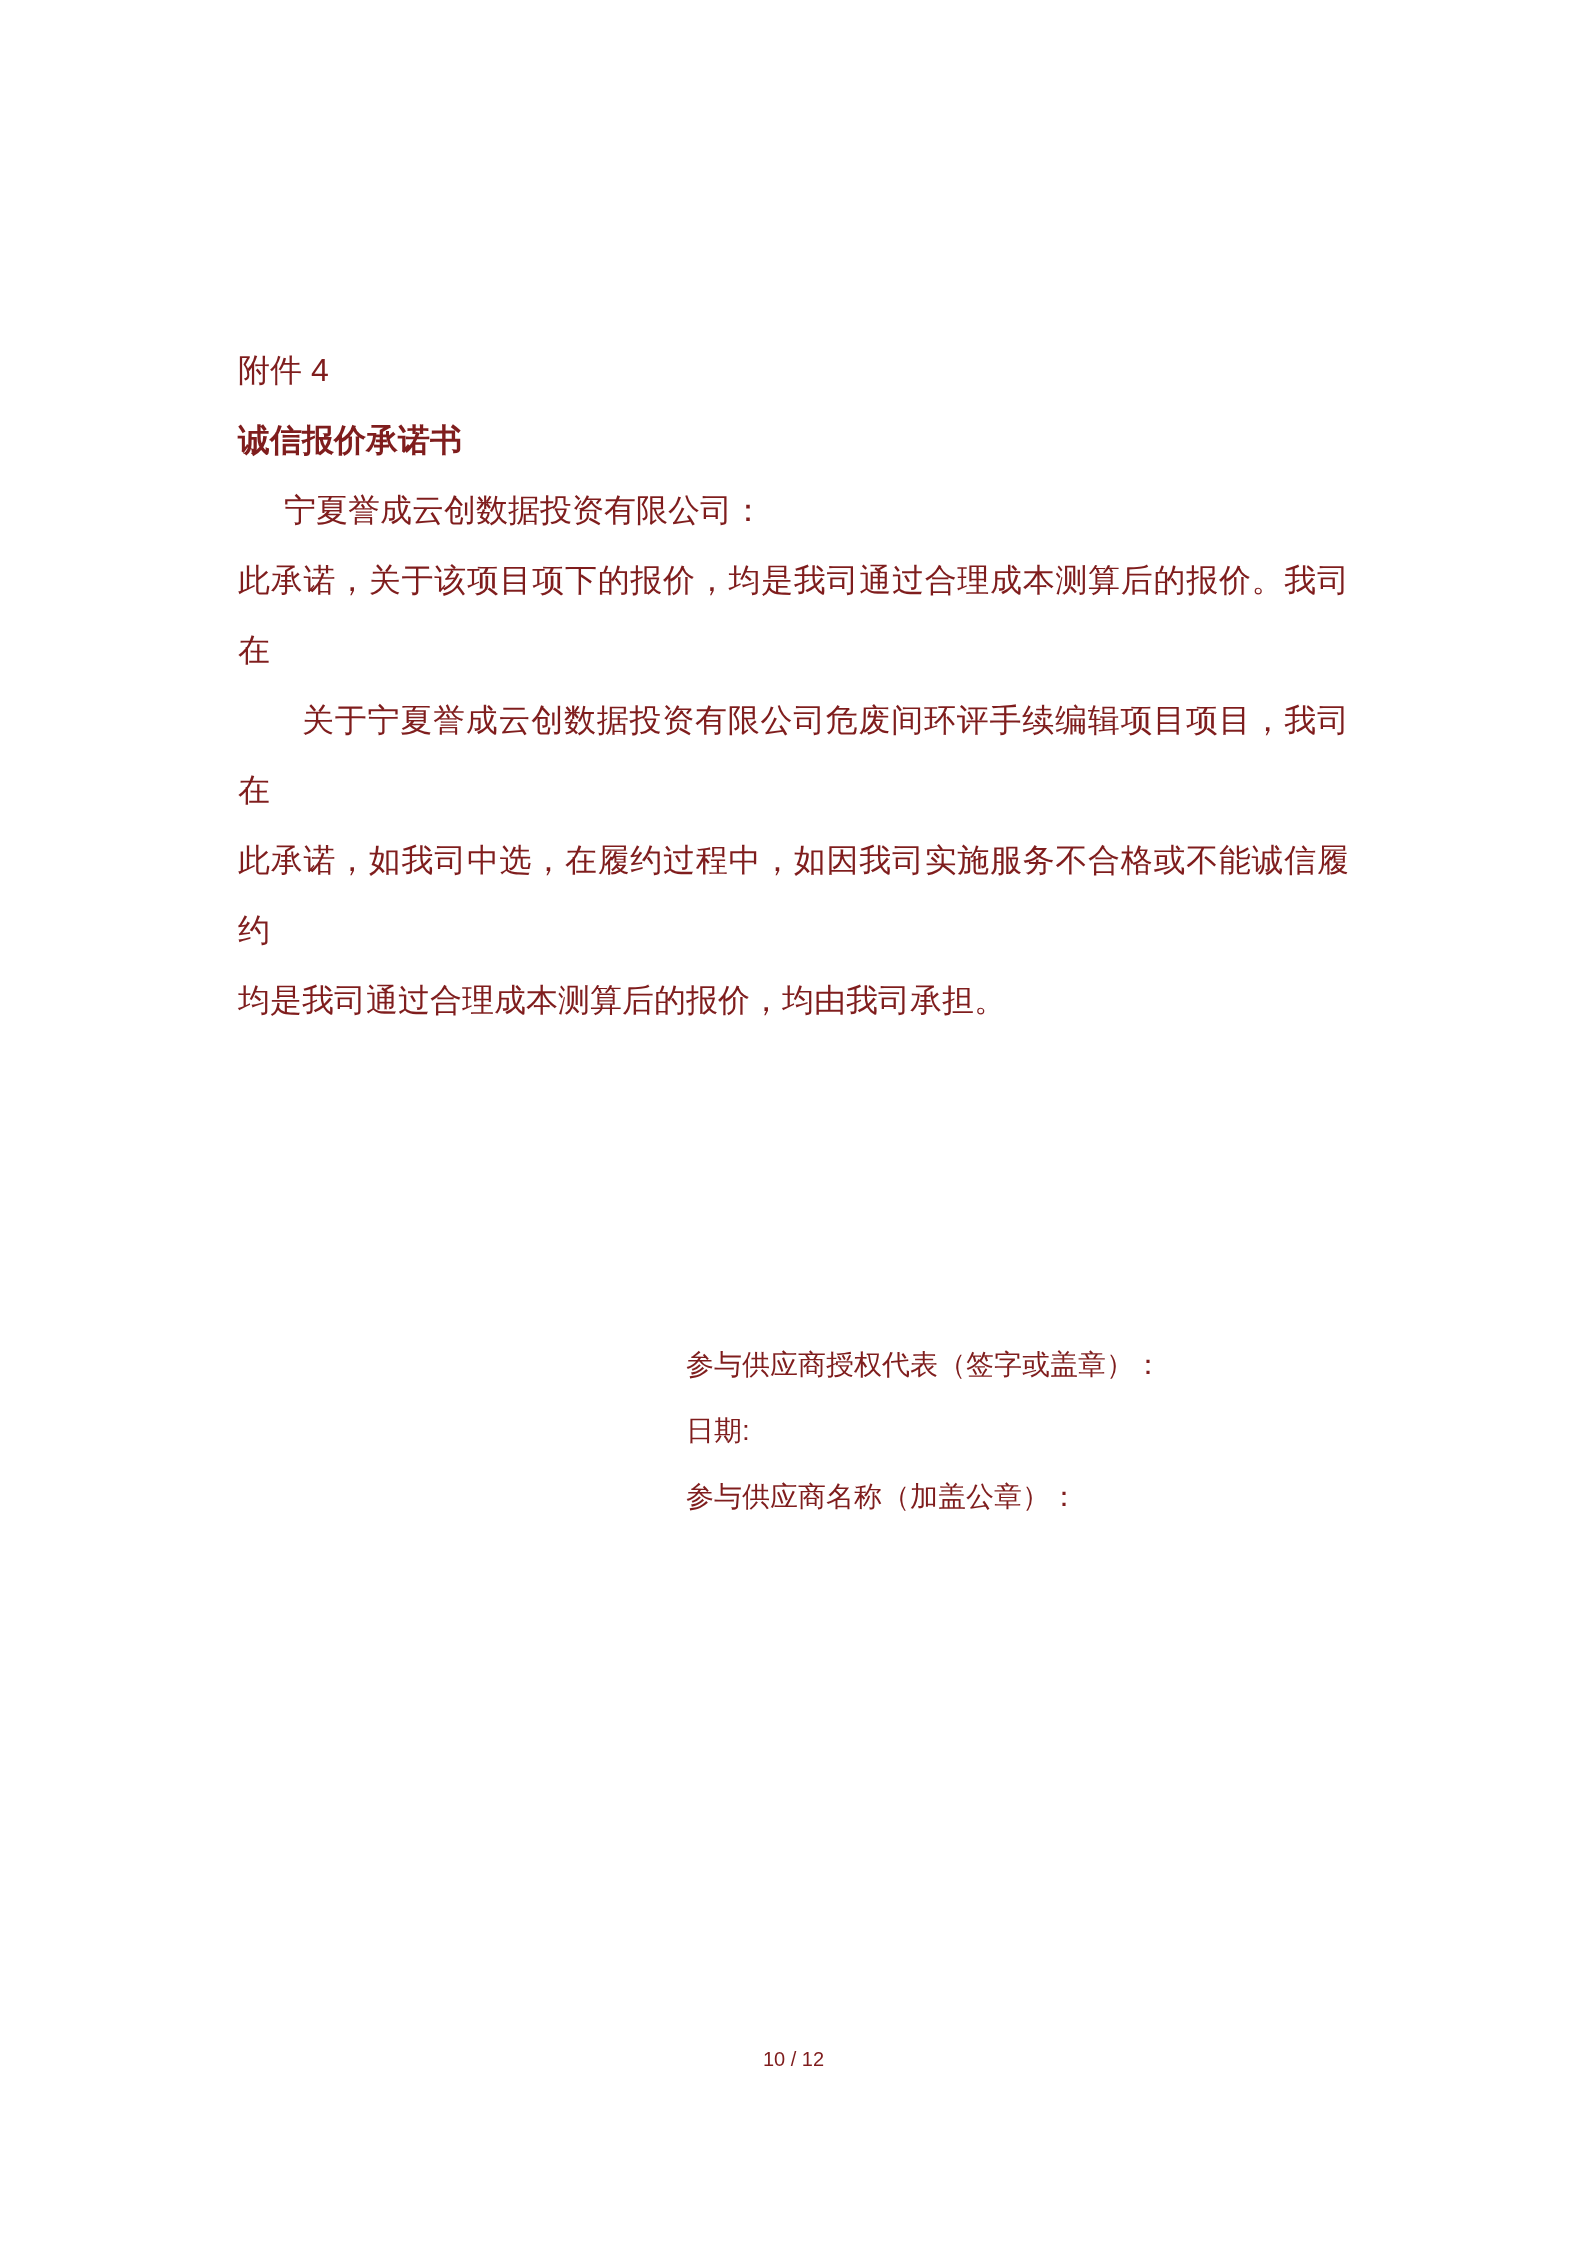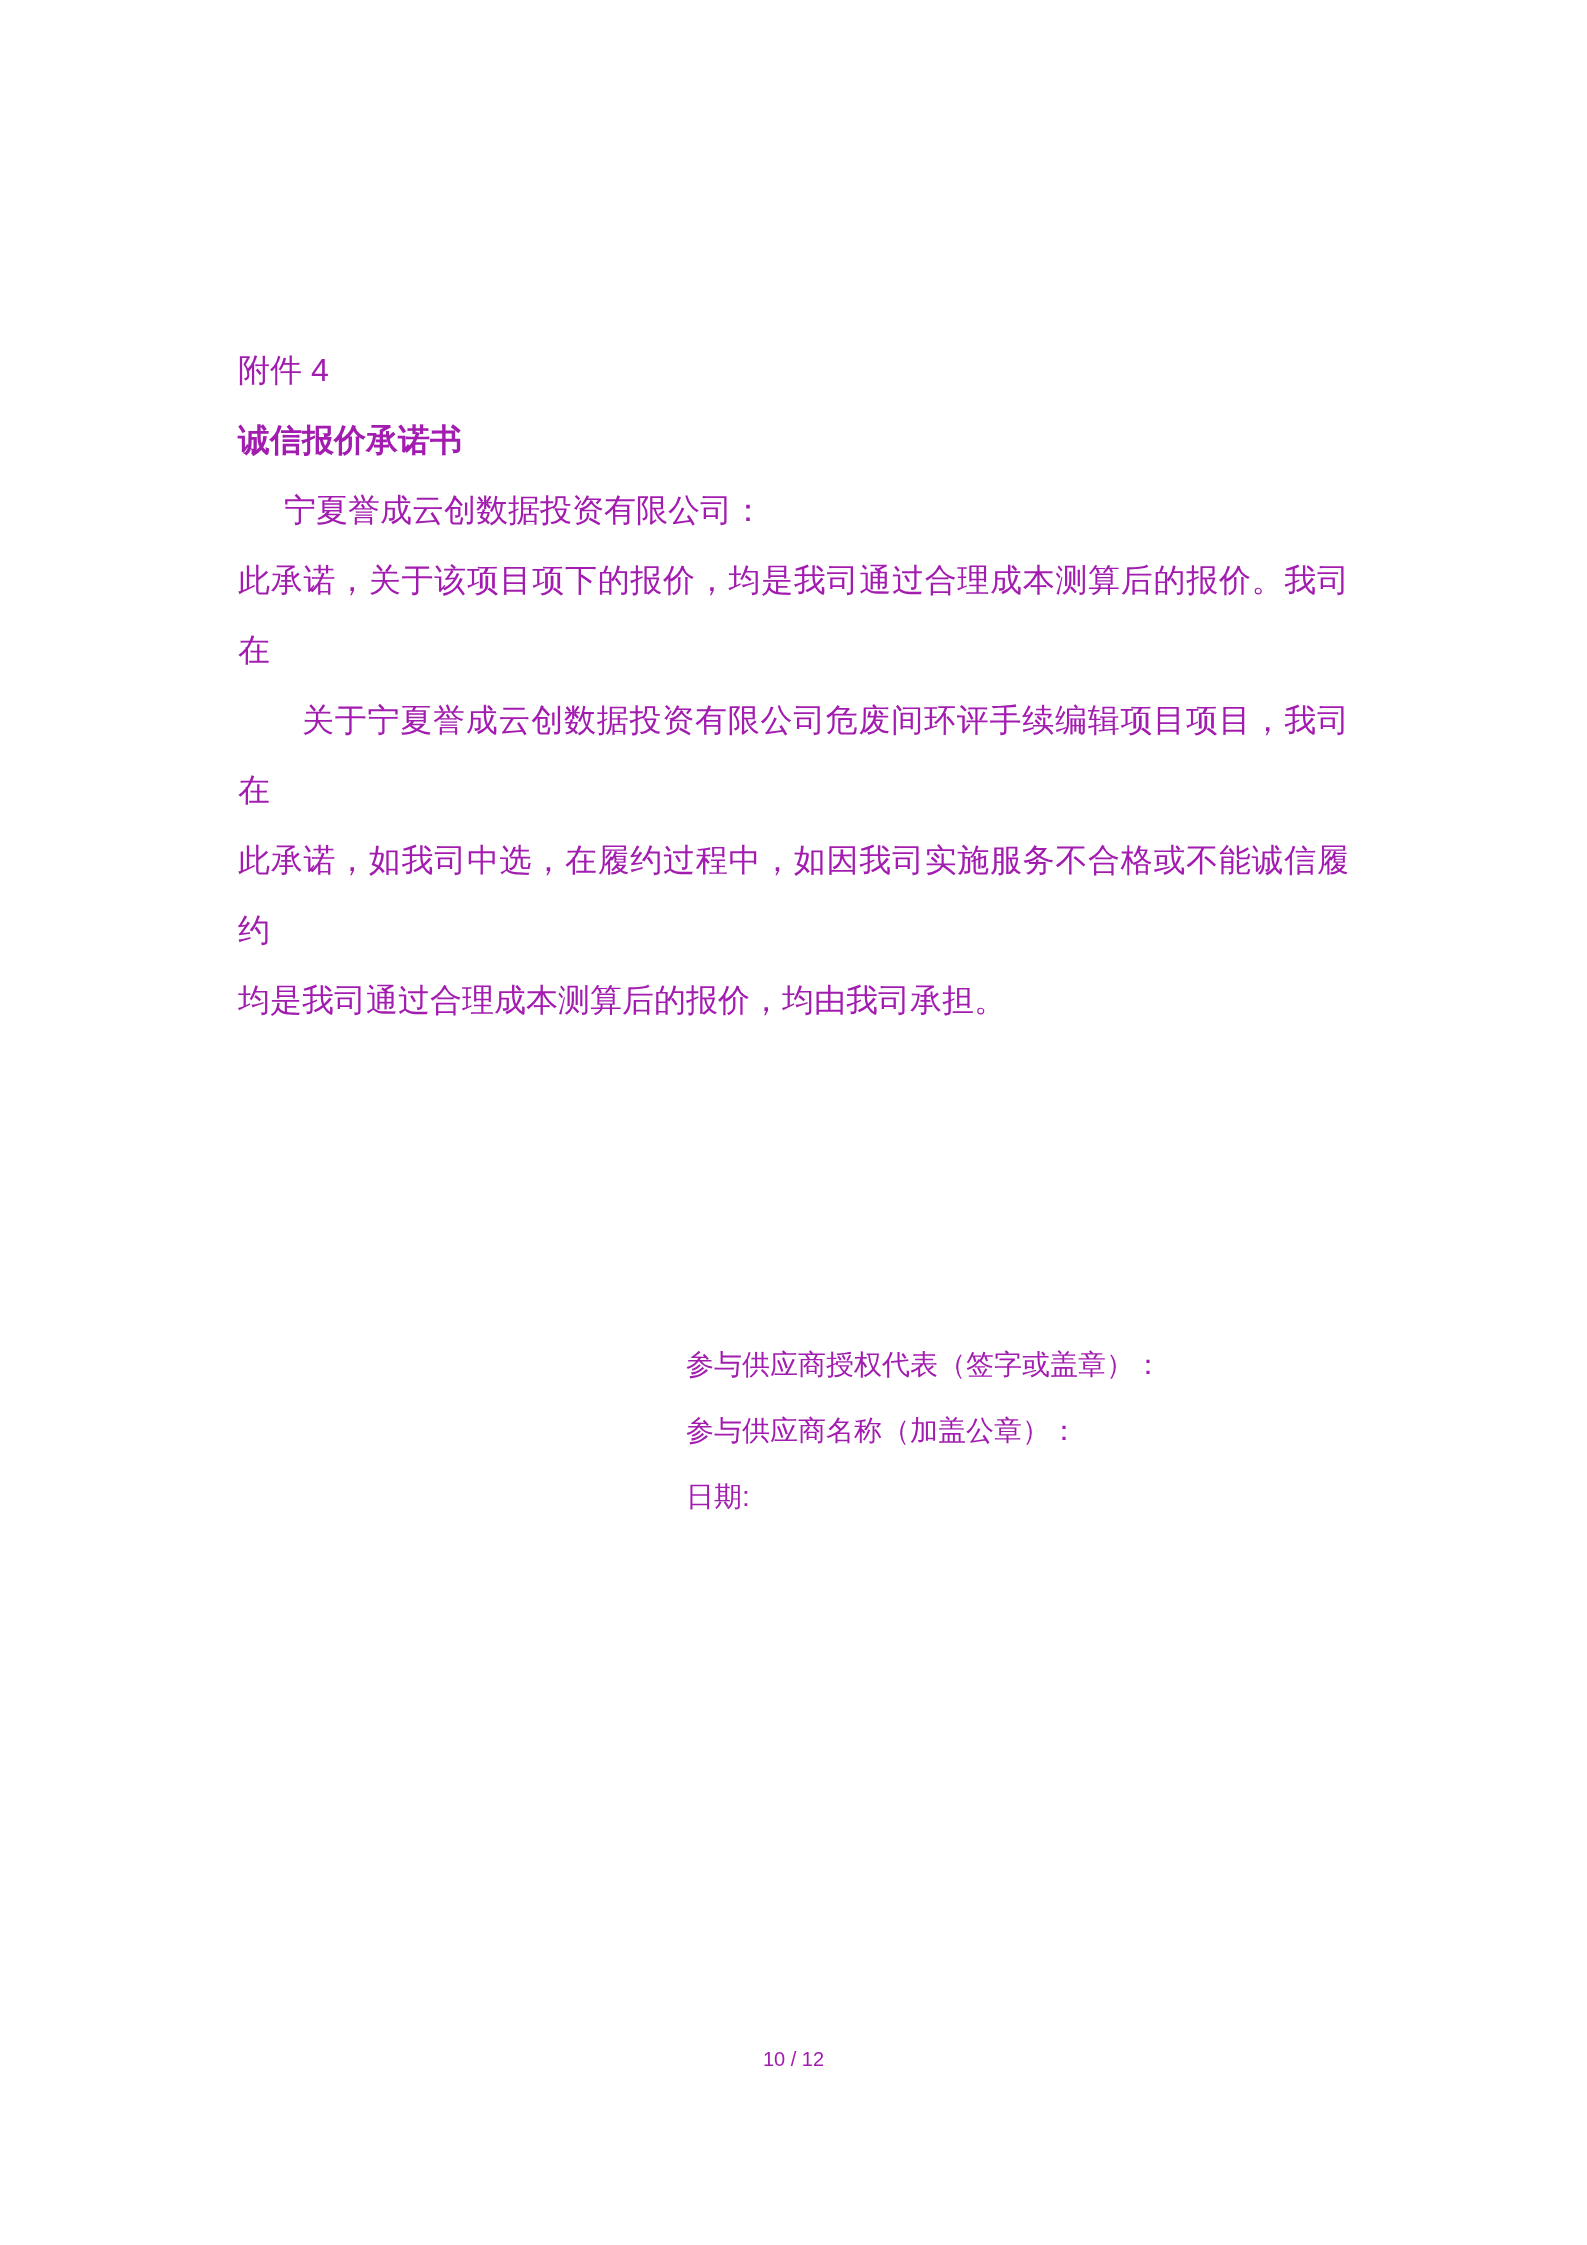--- a/index.html
+++ b/index.html
@@ -1,21 +1,21 @@
 <!DOCTYPE html>
 <html><head>
 <meta charset="utf-8">
 <style>
   html, body { margin: 0; padding: 0; background: #e8e8e8; }
   .page {
     position: relative;
     width: 1587px;
     height: 2245px;
     background: #ffffff;
-    color: #a21caf;
+    color: #7f1d1d;
     font-family: "Liberation Sans", "DejaVu Sans", sans-serif;
     overflow: hidden;
     margin: 0 auto;
   }
   .content {
     position: absolute;
     left: 238px;
     top: 335px;
     width: 1111px;
     font-size: 32px;
@@ -68,19 +68,19 @@
     <div class="para">
       <div class="pline just">此承诺，关于该项目项下的报价，均是我司通过合理成本测算后的报价。我司在</div>
       <div class="pline just indent">关于宁夏誉成云创数据投资有限公司危废间环评手续编辑项目项目，我司在</div>
       <div class="pline just">此承诺，如我司中选，在履约过程中，如因我司实施服务不合格或不能诚信履约</div>
       <div class="pline wrapok">均是我司通过合理成本测算后的报价，均由我司承担。</div>
     </div>
   </div>
 
   <div class="signature">
     <div class="sline">参与供应商授权代表（签字或盖章）：</div>
+    <div class="sline">日期:</div>
     <div class="sline">参与供应商名称（加盖公章）：</div>
-    <div class="sline">日期:</div>
   </div>
 
   <div class="pagenum">10 / 12</div>
 
 </div>
 
 </body></html>

